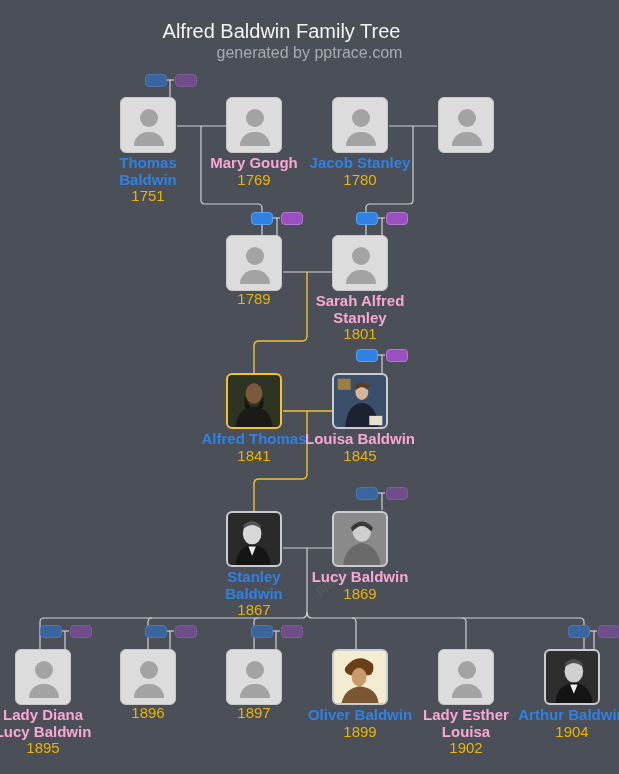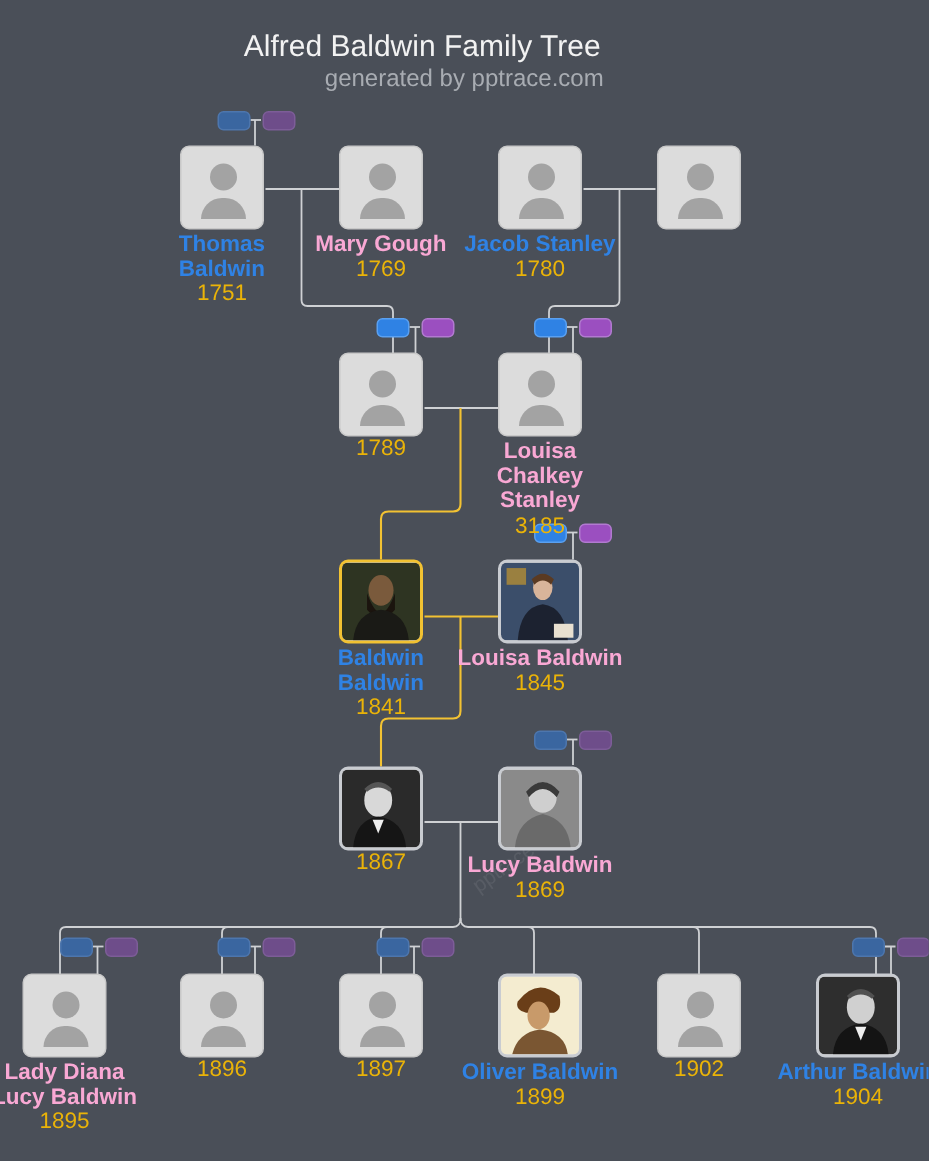--- a/index.html
+++ b/index.html
@@ -134,34 +134,34 @@
       <div class="ph-head"></div>
       <div class="ph-body"></div>
     </div>
   <div class="year">1789</div>
 </div>
 <div class="node" style="left:305px;top:235px">
   <div class="photo">
       <div class="ph-head"></div>
       <div class="ph-body"></div>
     </div>
-  <div class="name female">Louisa Chalkey Stanley</div>
-  <div class="year">3185</div>
+  <div class="name female">Sarah Alfred Stanley</div>
+  <div class="year">1801</div>
 </div>
 
 <div class="node" style="left:199px;top:373px">
   <div class="photo focus">
     <svg class="portrait" viewBox="0 0 56 56">
         <rect width="56" height="56" fill="#2e3422"></rect>
         <ellipse cx="28" cy="20" rx="9" ry="11" fill="#7a5a3c"></ellipse>
         <path d="M18 22 Q28 50 38 22 L38 34 Q28 46 18 34Z" fill="#1b140e"></path>
         <path d="M8 56 Q10 36 28 34 Q46 36 48 56Z" fill="#1a1a16"></path>
       </svg>
   </div>
-  <div class="name male">Baldwin Baldwin</div>
+  <div class="name male">Alfred Thomas</div>
   <div class="year">1841</div>
 </div>
 <div class="node" style="left:305px;top:373px">
   <div class="photo real">
     <svg class="portrait" viewBox="0 0 56 56">
         <rect width="56" height="56" fill="#3b4e6a"></rect>
         <rect x="4" y="4" width="14" height="12" fill="#9a8040"></rect>
         <ellipse cx="30" cy="18" rx="7" ry="9" fill="#d8b49a"></ellipse>
         <path d="M22 12 Q30 4 38 12 L36 16 Q30 10 24 16Z" fill="#5a3a22"></path>
         <path d="M12 56 Q14 32 30 30 Q46 32 48 56Z" fill="#1c2230"></path>
@@ -175,20 +175,21 @@
 <div class="node" style="left:199px;top:511px">
   <div class="photo real">
     <svg class="portrait" viewBox="0 0 56 56">
         <rect width="56" height="56" fill="#2a2a2a"></rect>
         <ellipse cx="26" cy="22" rx="10" ry="12" fill="#d8d8d8"></ellipse>
         <path d="M16 14 Q26 4 36 14 L34 16 Q26 10 18 16Z" fill="#555"></path>
         <path d="M8 56 Q10 36 26 34 Q44 36 46 56Z" fill="#151515"></path>
         <path d="M22 36 L26 46 L30 36Z" fill="#eee"></path>
       </svg>
   </div>
+  <div class="name male">Stanley Baldwin</div>
   <div class="year">1867</div>
 </div>
 <div class="node" style="left:305px;top:511px">
   <div class="photo real">
     <svg class="portrait" viewBox="0 0 56 56">
         <rect width="56" height="56" fill="#8a8a8a"></rect>
         <ellipse cx="30" cy="20" rx="10" ry="11" fill="#cfcfcf"></ellipse>
         <path d="M18 16 Q30 2 42 16 L40 20 Q30 8 20 20Z" fill="#3a3a3a"></path>
         <path d="M10 56 Q12 36 30 32 Q48 36 50 56Z" fill="#6a6a6a"></path>
       </svg>
@@ -229,20 +230,21 @@
       </svg>
   </div>
   <div class="name male">Oliver Baldwin</div>
   <div class="year">1899</div>
 </div>
 <div class="node" style="left:411px;top:649px">
   <div class="photo">
       <div class="ph-head"></div>
       <div class="ph-body"></div>
     </div>
+  <div class="name female">Lady Esther Louisa</div>
   <div class="year">1902</div>
 </div>
 <div class="node" style="left:517px;top:649px">
   <div class="photo real">
     <svg class="portrait" viewBox="0 0 56 56">
         <rect width="56" height="56" fill="#2e2e2e"></rect>
         <ellipse cx="30" cy="22" rx="10" ry="12" fill="#d0d0d0"></ellipse>
         <path d="M20 14 Q30 4 40 14 L38 16 Q30 10 22 16Z" fill="#505050"></path>
         <path d="M10 56 Q12 36 30 34 Q48 36 50 56Z" fill="#141414"></path>
         <path d="M26 36 L30 46 L34 36Z" fill="#eee"></path>

